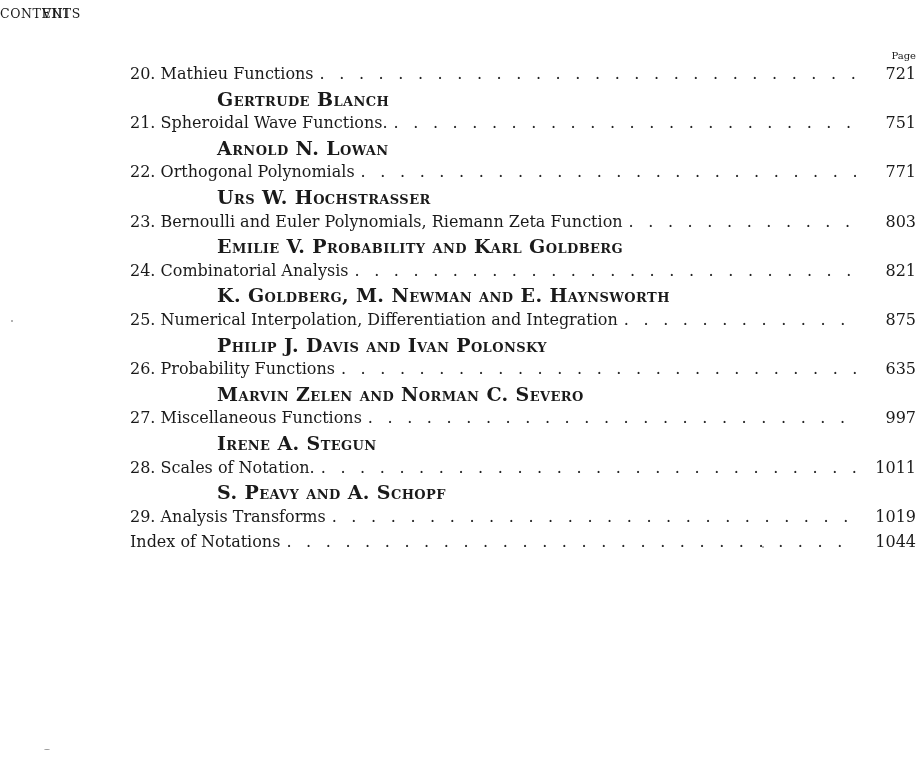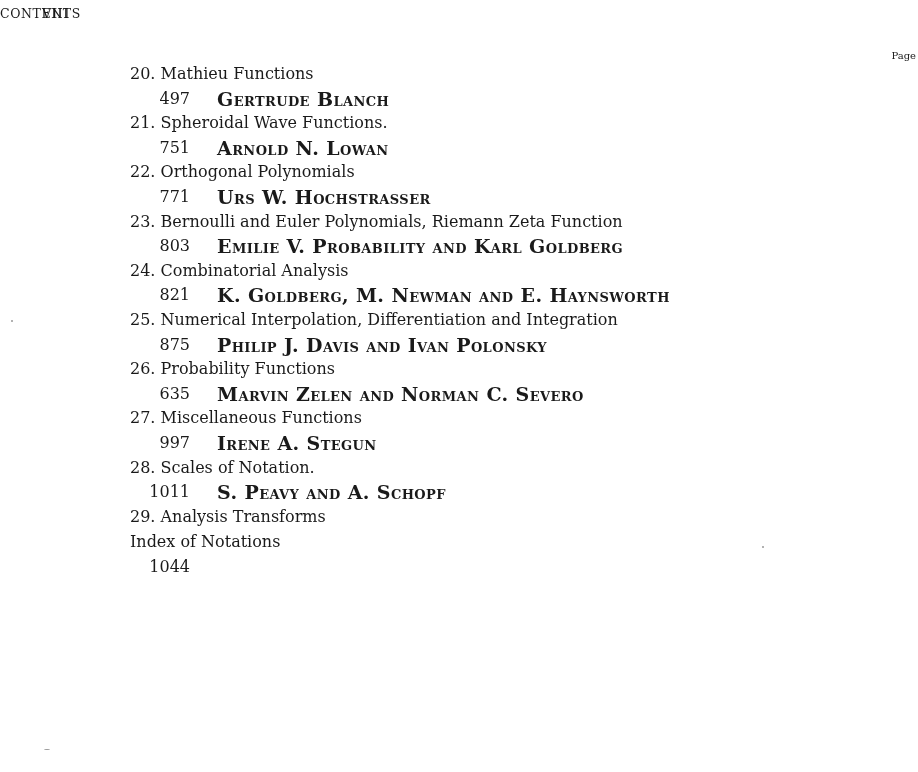--- a/index.html
+++ b/index.html
@@ -1,21 +1,21 @@
 <!DOCTYPE html>
 <html><head>
 <meta charset="utf-8">
 <style>
   html, body { margin:0; padding:0; }
   body { width:918px; height:772px; background:#ffffff; color:#1a1a1a; font-family:"DejaVu Serif", serif; position:relative; overflow:hidden; }
   .folio { position:absolute; left:2px; top:6px; font-size:13px; letter-spacing:0.5px;margin-left:40px; }
   .running-head { position:absolute; left:0; width:918px; top:6px; text-align:left; font-size:12.5px; letter-spacing:0.6px; }
   .page-label { position:absolute; right:2px; top:50px; font-size:10px; }
   .toc { position:absolute; left:130px; top:62px; width:786px; }
-  .line { height:24.6px; line-height:24.6px; font-size:16px; white-space:nowrap; position:relative;flex-direction:column; }
+  .line { height:24.6px; line-height:24.6px; font-size:16px; white-space:nowrap; position:relative; }
   .entry { display:flex; align-items:baseline; }
   .entry .title { flex:0 0 auto; padding-right:6px; background:#fff; }
   .entry .leader { flex:1 1 auto; overflow:hidden; white-space:nowrap; letter-spacing:0; color:#222; }
   .entry .leader::before { content:". . . . . . . . . . . . . . . . . . . . . . . . . . . . . . . . . . . . . . . . . . . . . . . . . . . . . . . . . . . . . . . . . . . . . . . . . . . . . . . . . . ."; word-spacing:9.5px; }
   .entry .pg { flex:0 0 auto; width:60px; text-align:right; }
   .author { padding-left:87px; font-variant:small-caps; font-size:19px; letter-spacing:0.4px;font-weight:bold; }
   .index-row { margin-top:1px; }
   .speck { position:absolute; background:#999; border-radius:50%; }
 </style>
 </head>
@@ -23,21 +23,21 @@
 
 <div class="folio">VIII</div>
 <div class="running-head">CONTENTS</div>
 <div class="page-label">Page</div>
 
 <div class="toc">
 
   <div class="line entry">
     <span class="title"><span>20.</span> <span>Mathieu Functions</span></span>
     <span class="leader"></span>
-    <span class="pg">497</span>
+    <span class="pg">721</span>
   </div>
   <div class="line author">Gertrude Blanch</div>
 
   <div class="line entry">
     <span class="title"><span>21.</span> <span>Spheroidal Wave Functions.</span></span>
     <span class="leader"></span>
     <span class="pg">751</span>
   </div>
   <div class="line author">Arnold N. Lowan</div>
 

